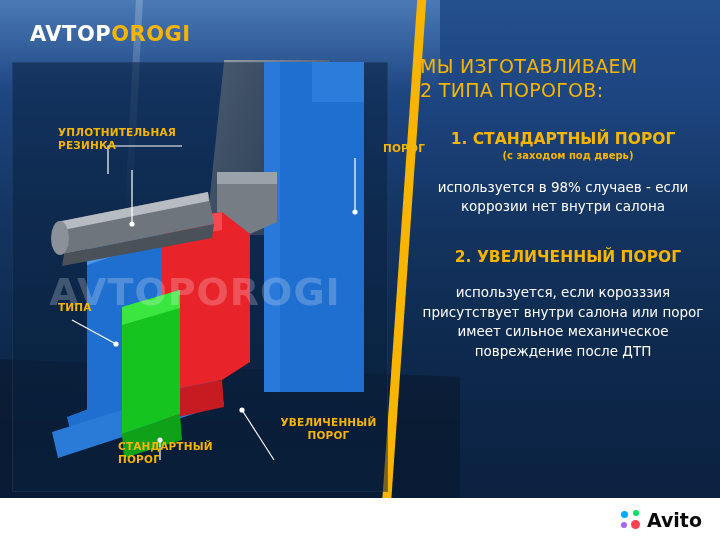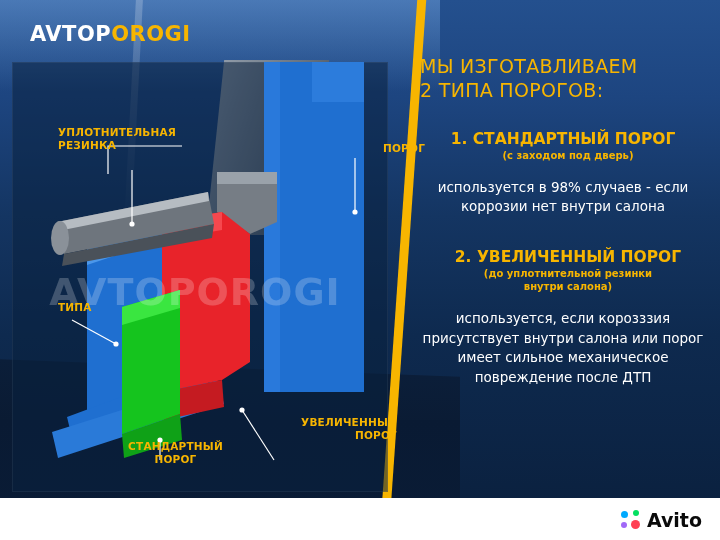--- a/index.html
+++ b/index.html
@@ -112,22 +112,22 @@
     font-size: 10.5px;
     font-weight: bold;
     line-height: 1.25;
     letter-spacing: .2px;
     font-family: "DejaVu Sans", sans-serif;
     margin-left: 28px;
   }
   .lbl-seal   { left: 30px;  top: 126px; width: 130px; }
   .lbl-door   { left: 355px; top: 142px; width: 60px; }
   .lbl-body   { left: 30px;  top: 301px; width: 70px; }
-  .lbl-std    { left: 90px;  top: 440px; width: 115px; text-align: center; }
-  .lbl-inc    { left: 264px; top: 416px; width: 105px; text-align: right; }
+  .lbl-std    { left: 90px;  top: 440px; width: 115px; text-align: left; }
+  .lbl-inc    { left: 248px; top: 416px; width: 105px; text-align: center; }
 
   
   .right {
     position: absolute;
     left: 420px; top: 54px;
     width: 286px;
     color: #ffffff;
   }
   .head {
     color: #f7b500;
@@ -295,22 +295,20 @@
 2 ТИПА ПОРОГОВ:</div>
 
     <div class="sec">
       <div class="sec-title">1. СТАНДАРТНЫЙ ПОРОГ</div>
       <div class="sec-sub">(с заходом под дверь)</div>
       <div class="sec-body">используется в 98% случаев - если коррозии нет внутри салона</div>
     </div>
 
     <div class="sec sec2">
       <div class="sec-title">2. УВЕЛИЧЕННЫЙ ПОРОГ</div>
-      <div class="sec-sub" style="white-space:pre-line">(до уплотнительной резинки
-внутри салона)</div>
       <div class="sec-body">используется, если корозззия присутствует внутри салона или порог имеет сильное механическое повреждение после ДТП</div>
     </div>
   </div>
 
   <div class="bottom-bar"></div>
 
   <div class="avito">
     <span class="avito-dots">
       <i class="d1"></i>
         <i class="d2"></i>

